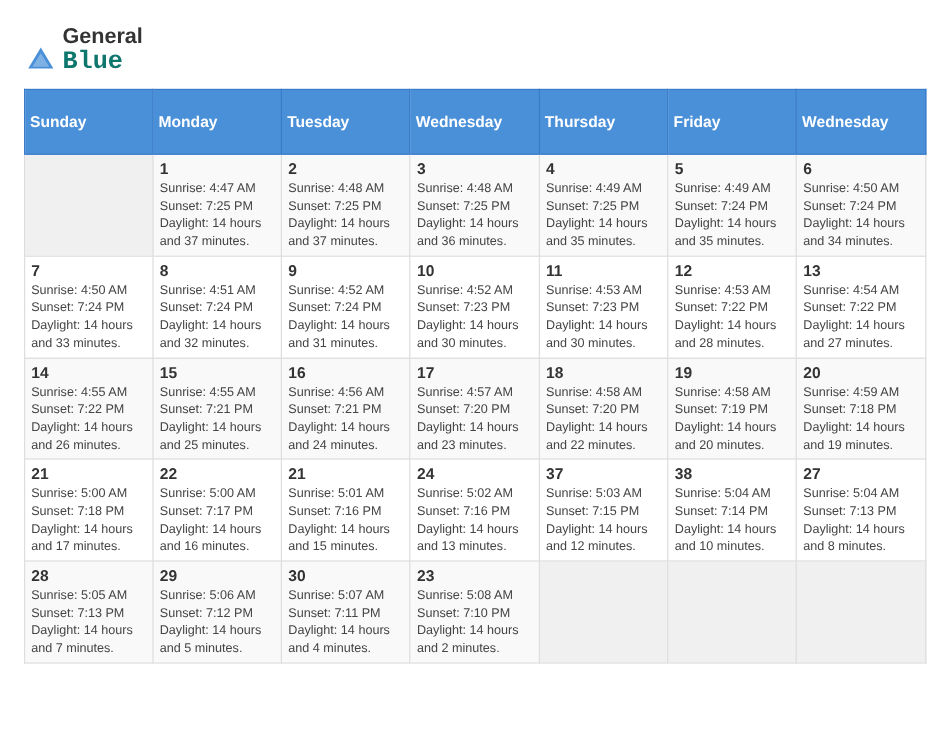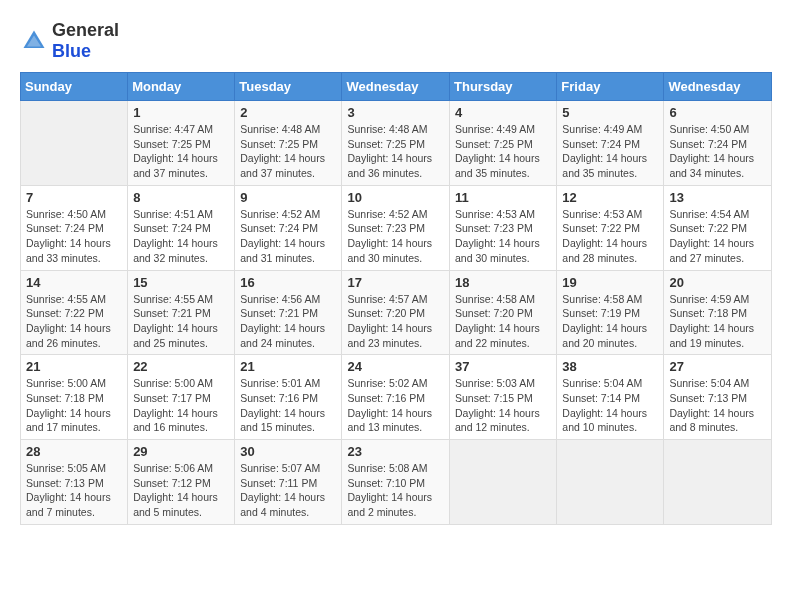--- a/index.html
+++ b/index.html
@@ -11,32 +11,33 @@
       padding: 20px;
     }
     .header-section {
       display: flex;
       justify-content: space-between;
       align-items: flex-start;
       margin-bottom: 10px;
     }
     .logo {
       display: flex;
-      align-items: center;
+      align-items: flex-end;
       gap: 4px;
     }
     .logo-text-general {
       font-size: 18px;
       font-weight: bold;
       color: #333;
     }
     .logo-text-blue {
-      font-size: 18px;
-      font-weight: bold;
-      color: #1d4ed8;
+      font-size: 21px;
+      font-weight: bold;
+      color: #0f766e;
+      font-family: Liberation Mono, monospace;
     }
     .logo-icon {
       width: 28px;
       height: 28px;
     }
     .title-section {
       text-align: right;
     }
     .main-title {
       font-size: 36px;
@@ -48,21 +49,21 @@
       color: #555;
     }
     .calendar {
       width: 100%;
       border-collapse: collapse;
       font-size: 11px;
     }
     .calendar thead tr th {
       background-color: #4a90d9;
       color: #fff;
-      padding: 6px 4px;
+      padding: 19px 4px;
       text-align: left;
       font-size: 13px;
       font-weight: bold;
       border: 1px solid #3a7bc8;
     }
     .calendar tbody tr td {
       vertical-align: top;
       padding: 4px 5px;
       border: 1px solid #ddd;
       background: #fff;

